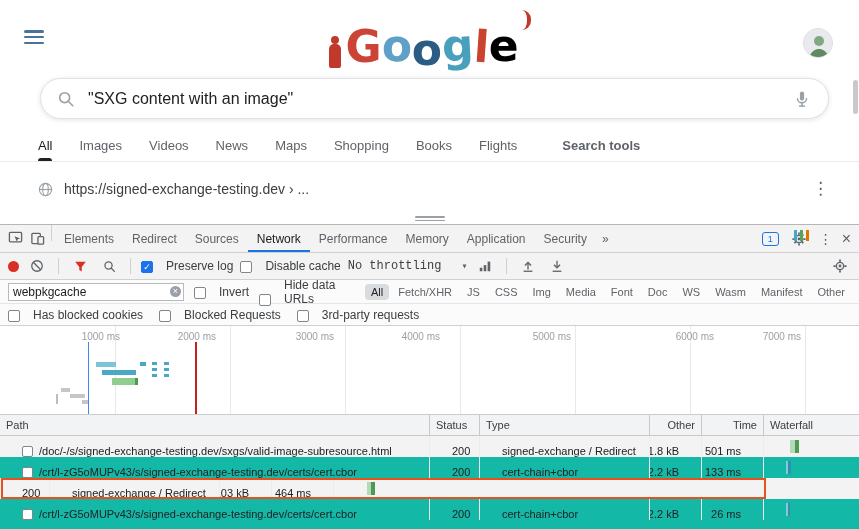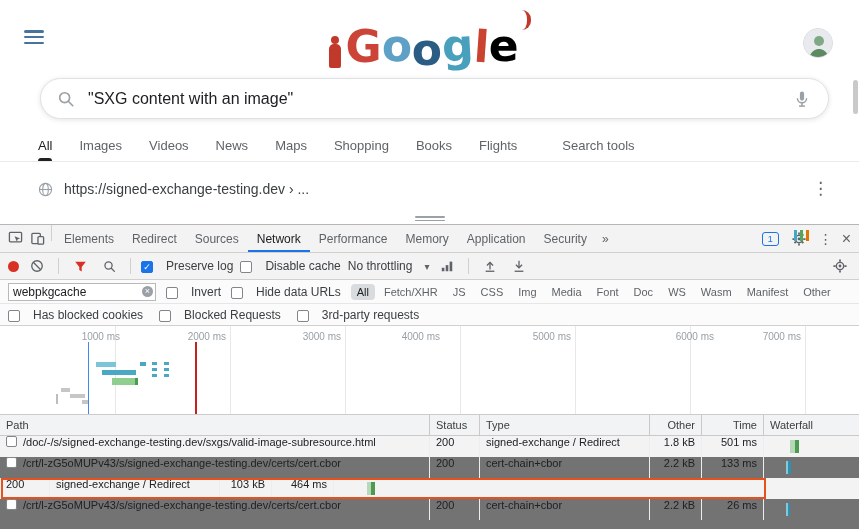--- a/index.html
+++ b/index.html
@@ -42,34 +42,34 @@
   .g-scroll { position:absolute; right:1px; top:80px; width:5px; height:34px;
               background:#c9c9c9; border-radius:3px; }
 
   .g-tabs { position:absolute; left:0; right:0; top:129px; height:33px;
             border-bottom:1px solid #ebebeb; display:flex; align-items:stretch;
             padding-left:38px; font-size:13px; color:#5f6368; }
   .g-tab { display:flex; align-items:center; position:relative; margin-right:27px; cursor:pointer; }
   .g-tab.active { color:#202124; }
   .g-tab.active::after { content:""; position:absolute; left:0; right:0; bottom:0; height:3px;
                          background:#202124; border-radius:3px 3px 0 0; }
-  .g-tab.tools { margin-left:18px; }
+  .g-tab.tools { margin-left:18px;font-weight:bold; }
 
   .result { position:absolute; left:38px; top:177px; height:24px; display:flex;
             align-items:center; gap:11px; font-size:14px; color:#3c4043; }
   .result-menu { position:absolute; right:30px; top:177px; color:#5f6368; font-size:17px;
                  cursor:pointer; line-height:24px; }
 
   .grip { position:absolute; left:50%; transform:translateX(-50%); bottom:3px; width:30px;
           display:flex; flex-direction:column; gap:2px; cursor:row-resize; }
   .grip i { display:block; height:1.5px; background:#9aa0a6; border-radius:2px; }
 
   
   .devtools { position:absolute; top:224px; left:0; right:0; bottom:0;
-              border-top:1px solid #b6b6b6; background:#737373; font-size:12px; color:#3c4043; }
+              border-top:1px solid #b6b6b6; background:#14b8a6; font-size:12px; color:#3c4043; }
   .vsep { width:1px; height:16px; background:#d0d0d0; margin:0 3px; flex:none; }
   .icon-btn { width:22px; height:22px; display:flex; align-items:center; justify-content:center;
               color:#5f6368; cursor:pointer; flex:none; }
 
   .dt-tabbar { height:28px; background:#f3f3f3; border-bottom:1px solid #d0d0d0;
                display:flex; align-items:stretch; padding:0 4px; }
   .dt-tabbar .icon-btn { align-self:center; }
   .dt-tab { display:flex; align-items:center; padding:0 9px; color:#5f6368; cursor:pointer; }
   .dt-tab.active { color:#202124; box-shadow:inset 0 -2px 0 #1a73e8; }
   .more-tabs { display:flex; align-items:center; padding:0 6px; color:#5f6368; cursor:pointer; }
@@ -81,27 +81,27 @@
   .close-x { font-size:16px; color:#5f6368; cursor:pointer; line-height:1; }
 
   .dt-toolbar { height:27px; background:#f3f3f3; border-bottom:1px solid #d0d0d0;
                 display:flex; align-items:center; padding:0 8px; gap:7px; }
   .record-dot { width:11px; height:11px; border-radius:50%; background:#d93025; cursor:pointer; flex:none; }
   .cb { width:12px; height:12px; border:1px solid #80868b; border-radius:2px; background:#fff;
         display:inline-flex; align-items:center; justify-content:center; cursor:pointer; flex:none; }
   .cb.checked { background:#1a73e8; border-color:#1a73e8; }
   .cb.checked::after { content:"✓"; color:#fff; font-size:9px; line-height:1; }
   .cb-group { display:flex; align-items:flex-end; gap:13px; cursor:pointer; }
-  .throttle { display:flex; align-items:center; gap:12px; cursor:pointer; }
+  .throttle { display:flex; align-items:center; gap:20px; cursor:pointer;font-family:Liberation Mono, monospace; }
   .caret { font-size:10px; color:#5f6368; }
   .toolbar-gear { margin-left:auto; }
 
   .dt-filter-row { height:24px; background:#fbfbfb; border-bottom:1px solid #e6e6e6;
                    display:flex; align-items:center; padding:0 8px; gap:10px; }
-  .filter-input-wrap { position:relative; width:148px; height:18px; flex:none; }
+  .filter-input-wrap { position:relative; width:176px; height:18px; flex:none; }
   .filter-input { width:100%; height:100%; border:1px solid #b9b9b9; background:#fff;
                   font:12px "Liberation Sans","DejaVu Sans",sans-serif; color:#202124;
                   padding:0 16px 0 4px; outline:none; }
   .input-clear { position:absolute; right:3px; top:3.5px; width:11px; height:11px; border-radius:50%;
                  background:#9aa0a6; color:#fff; font-size:9px; line-height:11px; text-align:center;
                  cursor:pointer; }
   .pills { display:flex; align-items:center; gap:3px; font-size:11px; }
   .pill { padding:2px 6px; border-radius:4px; color:#5f6368; cursor:pointer; white-space:nowrap; }
   .pill.active { background:#d9dcdf; color:#202124; }
 
@@ -114,21 +114,21 @@
   .tl-label { position:absolute; top:5px; width:56px; text-align:right; font-size:10px; color:#9aa0a6; }
   .tl-bar { position:absolute; }
 
   .dt-table { font-size:11px; }
   .thead { display:flex; height:21px; background:#f1f3f4; border-bottom:1px solid #c9c9c9;
            align-items:stretch; color:#3c4043; }
   .th { display:flex; align-items:center; padding:0 6px; border-right:1px solid #c9c9c9; cursor:pointer; }
   .trow { display:flex; height:21px; align-items:stretch; position:relative; cursor:pointer;
           color:#202124; }
   .trow:nth-child(even) { background:#f3f3f3; }
-  .td { display:flex; align-items:flex-start; padding:0 6px; border-right:1px solid #ededed;
+  .td { display:flex; align-items:flex-end; padding:0 22px; border-right:1px solid #ededed;
         overflow:hidden; white-space:nowrap; }
   .c-path { width:430px; flex:none; }
   .c-status { width:50px; flex:none; }
   .c-type { width:170px; flex:none; }
   .c-size { width:52px; flex:none; justify-content:flex-end; }
   .c-time { width:62px; flex:none; justify-content:flex-end; }
   .c-wf { flex:1; border-right:none; position:relative; }
   .td .cb { width:11px; height:11px; margin-right:6px; }
   .ptext { overflow:hidden; text-overflow:ellipsis; }
   .wf-bar { position:absolute; top:4px; height:13px; }
@@ -366,22 +366,22 @@
     <div class="dt-timeline">
       <div class="tl-grid" style="left:115px"></div>
       <div class="tl-grid" style="left:230px"></div>
       <div class="tl-grid" style="left:345px"></div>
       <div class="tl-grid" style="left:460px"></div>
       <div class="tl-grid" style="left:575px"></div>
       <div class="tl-grid" style="left:690px"></div>
       <div class="tl-grid" style="left:805px"></div>
 
       <div class="tl-label" style="left:64px">1000 ms</div>
-      <div class="tl-label" style="left:170px">2000 ms</div>
-      <div class="tl-label" style="left:285px">3000 ms</div>
+      <div class="tl-label" style="left:160px">2000 ms</div>
+      <div class="tl-label" style="left:278px">3000 ms</div>
       <div class="tl-label" style="left:384px">4000 ms</div>
       <div class="tl-label" style="left:515px">5000 ms</div>
       <div class="tl-label" style="left:658px">6000 ms</div>
       <div class="tl-label" style="left:745px">7000 ms</div>
 
       <div class="tl-bar" style="left:56px;top:68px;width:2px;height:10px;background:#bdbdbd"></div>
       <div class="tl-bar" style="left:61px;top:62px;width:9px;height:4px;background:#c6c6c6"></div>
       <div class="tl-bar" style="left:70px;top:68px;width:15px;height:4px;background:#c6c6c6"></div>
       <div class="tl-bar" style="left:82px;top:74px;width:7px;height:4px;background:#c6c6c6"></div>
       <div class="tl-bar" style="left:88px;top:16px;width:1px;height:73px;background:#4285f4"></div>

